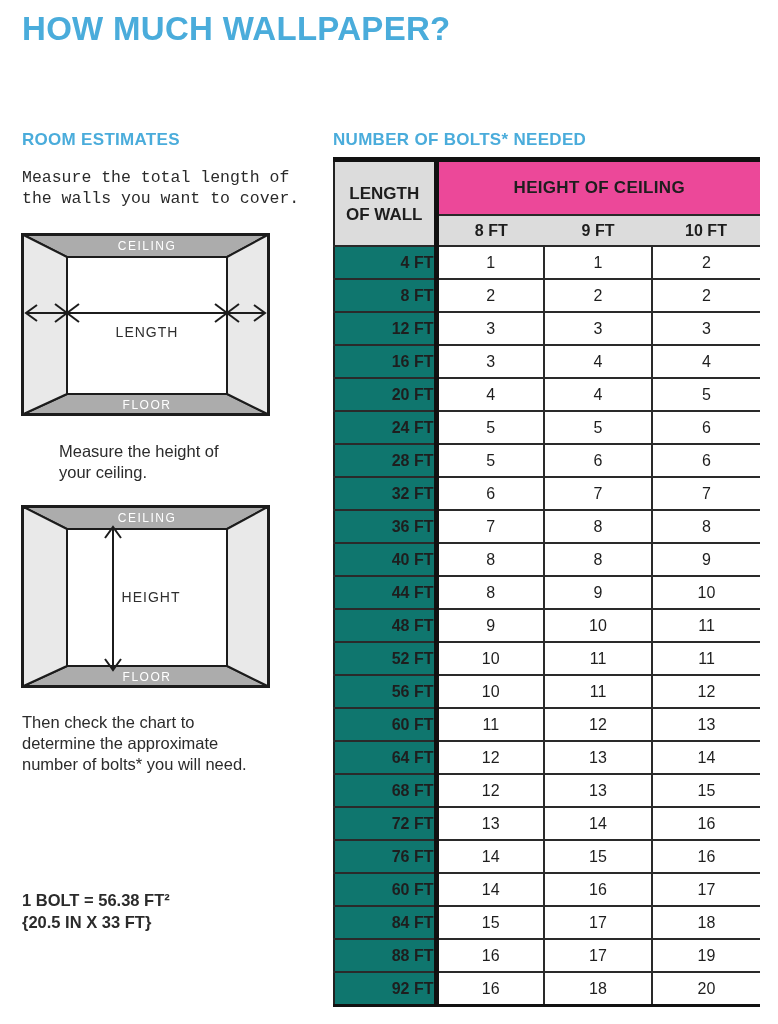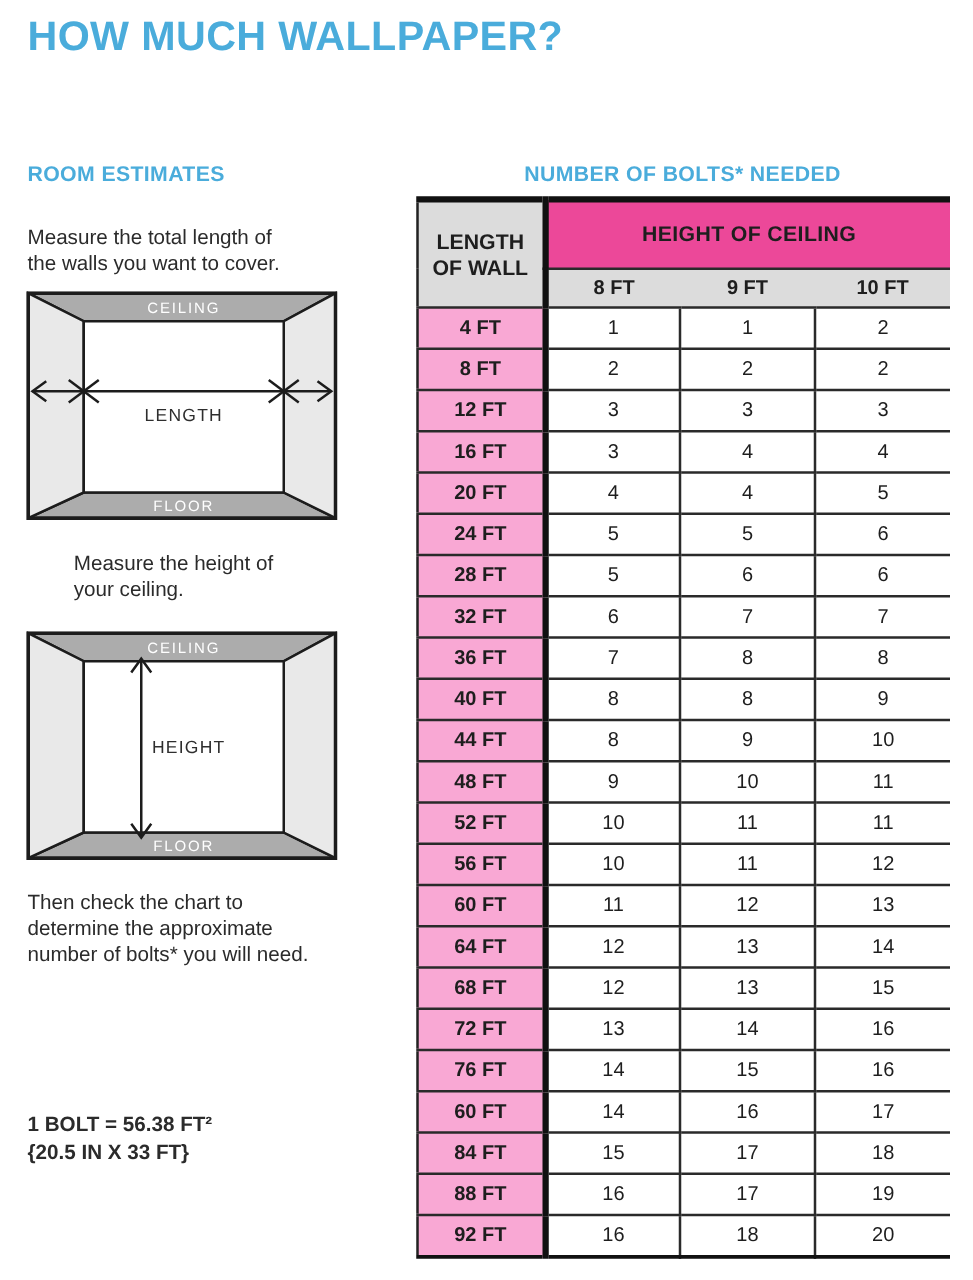--- a/index.html
+++ b/index.html
@@ -22,30 +22,30 @@
     margin: 0;
   }
   .section-title {
     position: absolute;
     font-size: 17px;
     font-weight: bold;
     letter-spacing: 0.3px;
     color: #4AACDB;
   }
   .section-title.room { left: 22px; top: 130px; }
-  .section-title.bolts { left: 333px; top: 130px; width: 426px; text-align: center; }
+  .section-title.bolts { left: 333px; top: 130px; width: 426px; text-align: left; }
   .copy {
     position: absolute;
     left: 22px;
     font-size: 16.5px;
     line-height: 20.8px;
     color: #2b2b2b;
     white-space: pre-line;
   }
-  .copy.step1 { top: 180px; }
+  .copy.step1 { top: 168px; font-family: Liberation Mono, monospace; }
   .copy.step2 { top: 441px; margin-left: 37px; }
   .copy.step3 { top: 712px; }
   .copy.footnote {
     top: 831px;
     font-weight: bold;
     text-indent: -11px;
     padding-left: 11px;
     line-height: 21px;
   }
   .copy.boltspec {
@@ -94,27 +94,28 @@
     letter-spacing: 0.3px;
   }
   th.sub-header {
     background: #DCDCDC;
     border-bottom: 2px solid #2a2a2a;
     height: 29px;
     font-size: 16px;
     font-weight: bold;
   }
   tbody th.row-label {
-    background: #f9a8d4;
+    background: #0f766e;
     border-top: 2px solid #2a2a2a;
     border-bottom: 2px solid #2a2a2a;
     border-right: 5px solid #111111;
     font-size: 16px;
     font-weight: bold;
     height: 31px;
+    text-align: right;
   }
   tbody td {
     border: 2px solid #2a2a2a;
     border-right: 2px solid #2a2a2a;
     font-size: 16px;
     color: #3a3a3a;
     height: 31px;
     background: #ffffff;
   }
   tbody td:last-child { border-right: none; }

